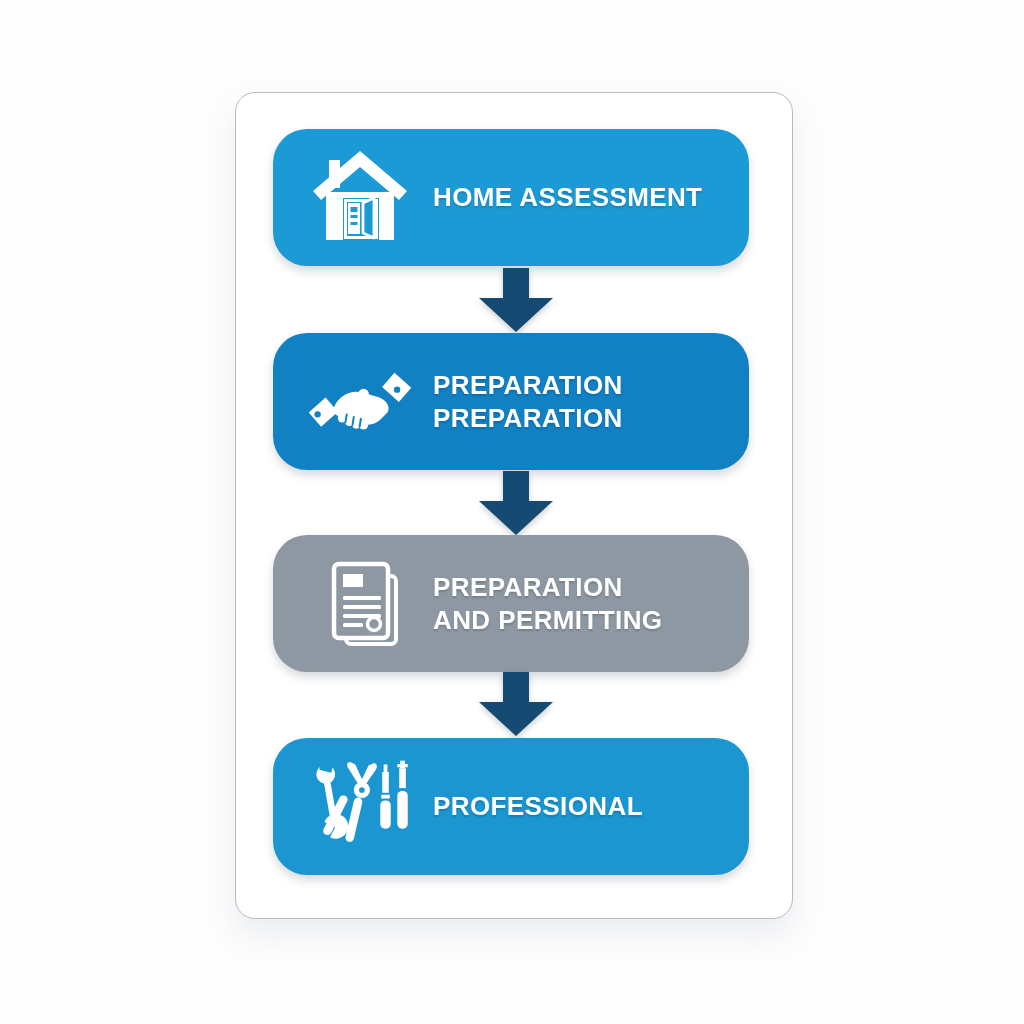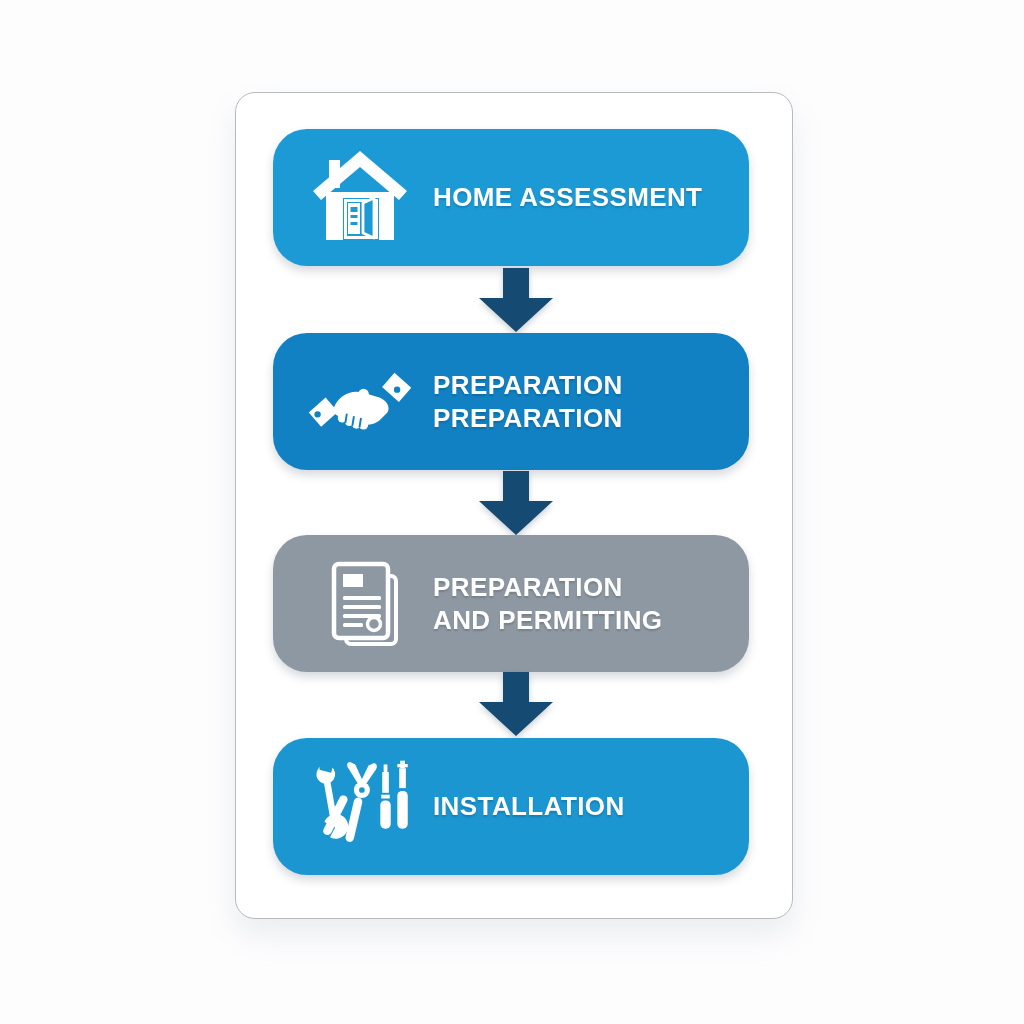--- a/index.html
+++ b/index.html
@@ -167,18 +167,18 @@
           <rect x="77.5" y="37" width="9" height="4" fill="#ffffff"></rect>
           <rect x="76.5" y="43" width="11" height="30" rx="5" fill="#ffffff"></rect>
 
           <rect x="97.5" y="1" width="5" height="8" fill="#ffffff"></rect>
           <rect x="94.5" y="4.5" width="11" height="3.5" fill="#ffffff"></rect>
           <rect x="96.5" y="9" width="7" height="21" fill="#ffffff"></rect>
           <rect x="94.5" y="33" width="11" height="40" rx="5" fill="#ffffff"></rect>
         </svg>
       </div>
       <div class="label">
-        <span>INSTALLATION</span>
+        <span>PROFESSIONAL</span>
       </div>
     </div>
 
   </div>
 </div>
 
 </body></html>

